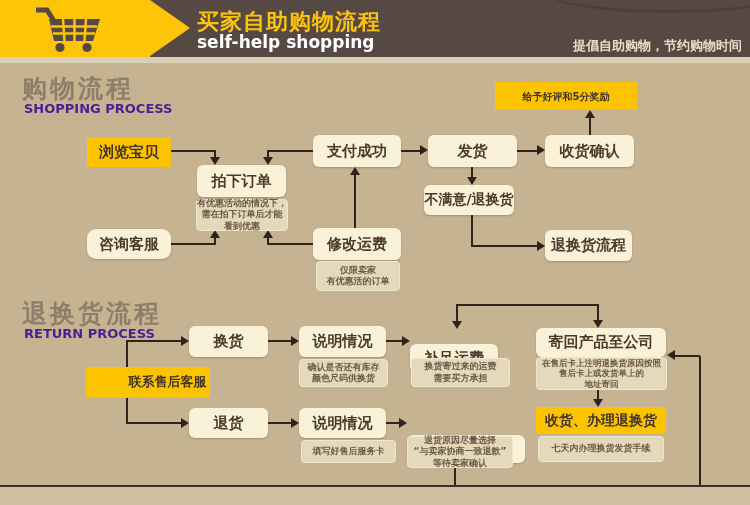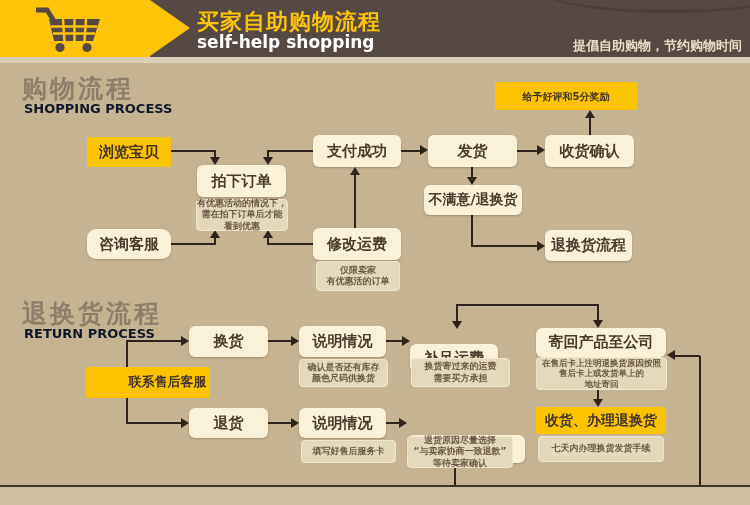--- a/index.html
+++ b/index.html
@@ -13,21 +13,21 @@
   .banner{position:absolute;left:0;top:0;width:150px;height:57px;background:#fdc408;}
   .banner-point{position:absolute;left:150px;top:0;width:0;height:0;
                 border-top:28.5px solid transparent;border-bottom:28.5px solid transparent;
                 border-left:40px solid #fdc408;}
   .cart{position:absolute;left:32px;top:5px;}
   .h-title{position:absolute;left:197px;top:7px;color:#fcc30b;font-size:22px;font-weight:bold;letter-spacing:1px;}
   .h-sub{position:absolute;left:197px;top:32px;color:#ffffff;font-size:17px;font-weight:bold;}
   .h-slogan{position:absolute;right:8px;top:37px;color:#e9dfc6;font-size:13px;font-weight:bold;}
   
   .sec-cn{position:absolute;color:#8d7e69;font-size:25px;font-weight:bold;letter-spacing:3px;}
-  .sec-en{position:absolute;color:#0f172a;font-size:13px;font-weight:bold;}
+  .sec-en{position:absolute;color:#4c1d95;font-size:13px;font-weight:bold;}
   
   .box{position:absolute;display:flex;align-items:center;justify-content:center;
        font-weight:bold;color:#4b3a2b;text-align:center;line-height:1.1;}
   .cream{background:#f9f2d8;border-radius:6px;font-size:15px;box-shadow:0 1px 2px rgba(60,45,25,0.25);}
   .yellow{background:#fcc400;border-radius:2px;color:#443528;font-size:15px;}
   .note{position:absolute;background:#e4d9ba;border:1px solid #efe7cb;border-radius:4px;
         color:#6a5846;font-size:9px;font-weight:bold;text-align:center;white-space:pre-line;
         display:flex;align-items:center;justify-content:center;line-height:1.25;box-sizing:border-box;}
   
   .ln{position:absolute;background:#2e241c;}
@@ -143,21 +143,21 @@
 需在拍下订单后才能
 看到优惠</div>
   <div class="box cream" style="left:87px;top:229px;width:84px;height:30px;border-radius:9px;">咨询客服</div>
   <div class="box cream" style="left:313px;top:135px;width:88px;height:32px;">支付成功</div>
   <div class="box cream" style="left:313px;top:228px;width:88px;height:32px;">修改运费</div>
   <div class="note" style="left:316px;top:261px;width:84px;height:30px;">仅限卖家
 有优惠活的订单</div>
   <div class="box cream" style="left:428px;top:135px;width:89px;height:32px;">发货</div>
   <div class="box cream" style="left:545px;top:135px;width:89px;height:32px;">收货确认</div>
   <div class="box yellow" style="left:495px;top:82px;width:142px;height:28px;font-size:10px;">给予好评和5分奖励</div>
-  <div class="box cream" style="left:424px;top:185px;width:98px;height:30px;font-size:14px;">不满意/退换货</div>
+  <div class="box cream" style="left:424px;top:185px;width:90px;height:30px;font-size:14px;">不满意/退换货</div>
   <div class="box cream" style="left:545px;top:230px;width:87px;height:31px;">退换货流程</div>
 
   <div class="box yellow" style="left:86px;top:367px;width:85px;height:31px;font-size:13px;padding-left:39px;">联系售后客服</div>
   <div class="box cream" style="left:189px;top:326px;width:79px;height:31px;">换货</div>
   <div class="box cream" style="left:299px;top:326px;width:87px;height:31px;">说明情况</div>
   <div class="note" style="left:299px;top:359px;width:89px;height:28px;">确认是否还有库存
 颜色尺码供换货</div>
   <div class="box cream" style="left:410px;top:329px;width:88px;height:28px;margin-top:15px;">补足运费</div>
   <div class="note" style="left:411px;top:358px;width:99px;height:29px;">换货寄过来的运费
 需要买方承担</div>

